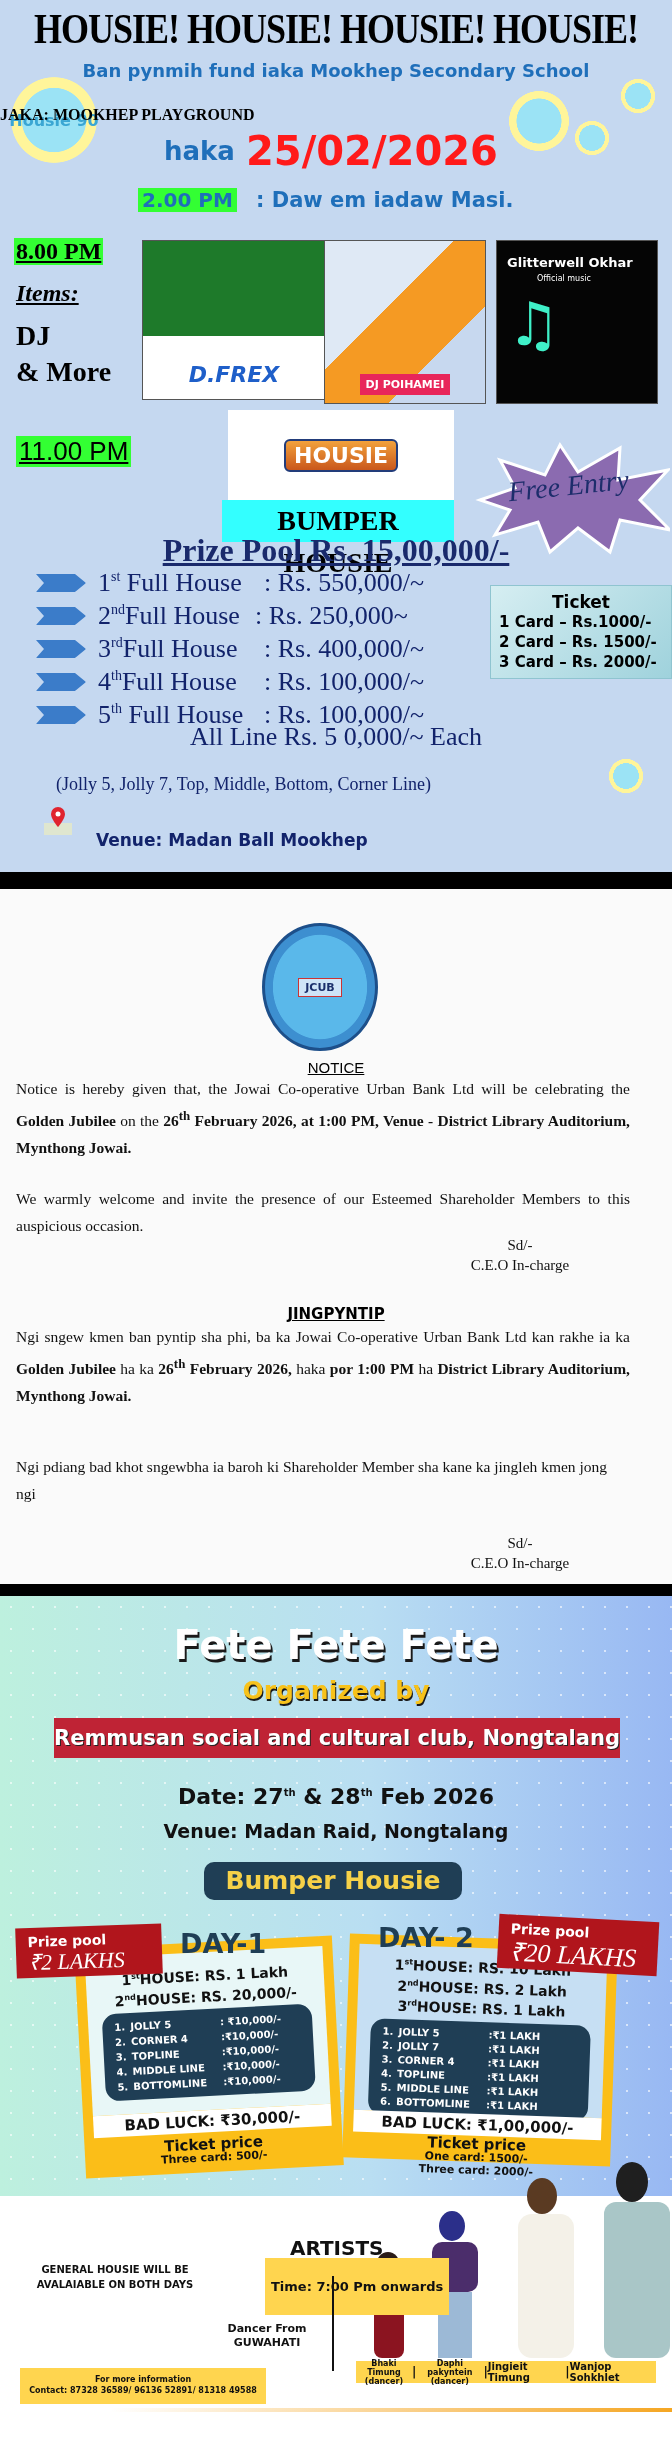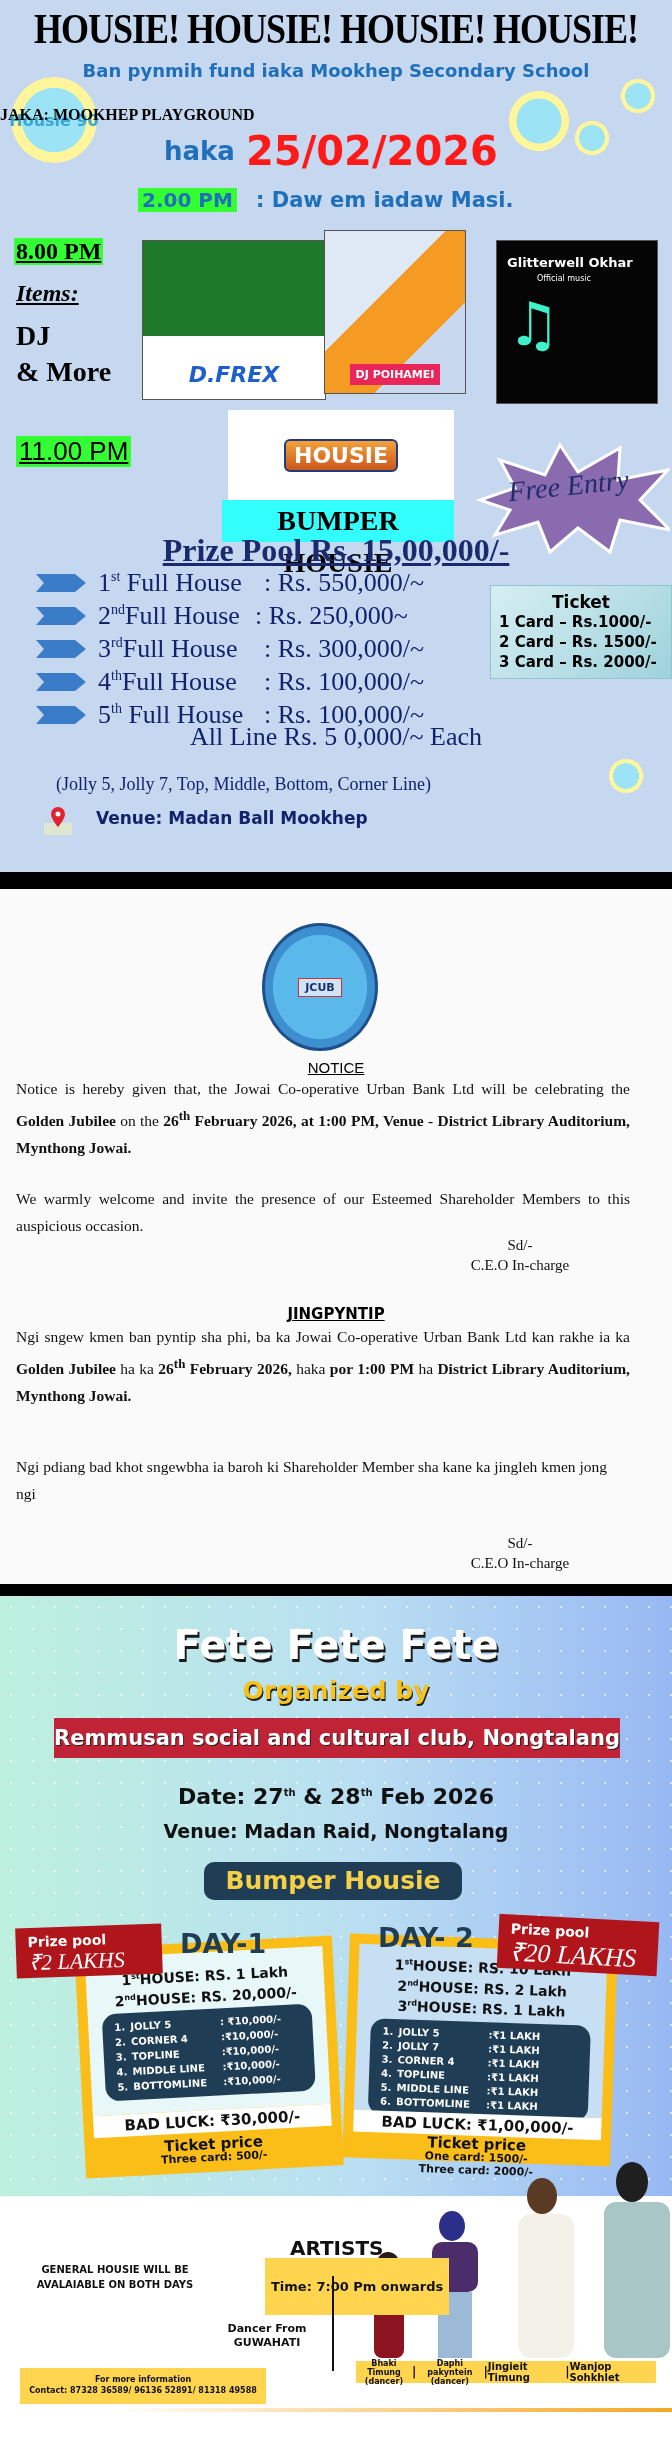--- a/index.html
+++ b/index.html
@@ -13,38 +13,38 @@
 .haka{left:164px;top:136px;font-weight:bold;font-size:26px;color:#1f6fba}
 .date1{left:246px;top:128px;font-weight:bold;font-size:40px;color:#ff1a1a}
 .time2{left:138px;top:188px;background:#33ff33;padding:0 4px;font-weight:bold;font-size:20px;color:#1f6fba}
 .daw{left:256px;top:188px;font-weight:bold;font-size:21px;color:#1f6fba}
 .badge90{width:100px;height:100px;border-radius:50%;background:radial-gradient(circle,#9be3f5 0 45%,#fff59a 46% 60%,transparent 61%);display:flex;align-items:center;justify-content:center;font-weight:bold;color:#3aa6d3;font-size:16px;border:0}
 .t8{left:14px;top:238px;background:#33ff33;font-family:"Liberation Serif",serif;font-weight:900;font-size:24px;padding:0 2px;text-decoration:underline;color:#000}
 .items{left:16px;top:280px;font-family:"Liberation Serif",serif;font-style:italic;font-weight:bold;font-size:24px;text-decoration:underline;color:#000}
 .dj{left:16px;top:318px;font-family:"Liberation Serif",serif;font-weight:900;font-size:28px;line-height:36px;color:#000}
 .photo{border:1px solid #555;overflow:hidden;display:flex;align-items:flex-end;justify-content:center}
 .ph1{left:142px;top:240px;width:184px;height:160px;background:linear-gradient(#1e7a2a 0 60%,#fff 60%)}
-.ph2{left:324px;top:230px;width:142px;height:164px;background:linear-gradient(135deg,#dfe9f5 0 40%,#f59a23 40% 70%,#c7d8ef 70%)}
+.ph2{left:324px;top:240px;width:162px;height:164px;background:linear-gradient(135deg,#dfe9f5 0 40%,#f59a23 40% 70%,#c7d8ef 70%)}
 .ph3{left:496px;top:240px;width:162px;height:164px;background:#050505}
 .cap{font-weight:bold;font-size:14px;padding:4px 6px;margin-bottom:8px}
 .t11{left:16px;top:436px;background:#33ff33;font-size:26px;padding:0 3px;text-decoration:underline;color:#000;font-family:"Liberation Sans",sans-serif}
 .hlogo{left:228px;top:410px;width:226px;height:90px;background:#fff;display:flex;align-items:center;justify-content:center}
 .hlogo span{background:linear-gradient(#f2a23c,#c9571b);color:#fff;font-weight:900;font-size:22px;padding:2px 8px;border-radius:6px;border:2px solid #223c7a}
 .bumper{left:222px;top:500px;width:232px;height:42px;background:#33ffff;text-align:center;font-family:"Liberation Serif",serif;font-weight:900;font-size:28px;color:#000;line-height:42px}
 .star{left:470px;top:440px;width:200px;height:115px}
 .star span{position:absolute;left:38px;top:30px;font-family:"Liberation Serif",serif;font-style:italic;font-size:28px;color:#1d2d6b;transform:rotate(-6deg)}
 .pool{left:0;width:672px;top:532px;text-align:center;font-family:"Liberation Serif",serif;font-weight:900;font-size:32px;color:#1a2a6c;text-decoration:underline}
 .prize-row{left:36px;height:34px;display:flex;align-items:center;font-family:"Liberation Serif",serif;font-size:26px;color:#12236b}
 .arrow{width:50px;height:18px;background:#3b7cc9;clip-path:polygon(0 0,78% 0,100% 50%,78% 100%,0 100%,16% 50%);margin-right:12px;box-shadow:0 2px 0 #fff}
 .ord{width:148px}
 .ord sup{font-size:14px}
 .ticket{left:490px;top:585px;width:182px;height:94px;background:linear-gradient(135deg,#d6eef2,#9fd2dc);border:1px solid #8fc4d0;text-align:center;font-weight:bold;font-size:15px;line-height:20px;color:#000;padding-top:6px}
 .allline{left:0;width:672px;top:722px;text-align:center;font-family:"Liberation Serif",serif;font-size:26px;color:#12236b}
 .jolly{left:56px;top:774px;font-family:"Liberation Serif",serif;font-size:18px;color:#12236b}
-.venue1{left:96px;top:808px;font-weight:900;font-size:17px;color:#12236b}
+.venue1{left:96px;top:830px;font-weight:900;font-size:17px;color:#12236b}
 .pin{left:44px;top:805px;width:28px;height:30px}
 
 .bar{left:0;width:672px;background:#000}
 
 #p2{position:absolute;left:0;top:889px;width:672px;height:695px;background:#fafafa}
 .seal{left:262px;top:34px;width:116px;height:128px;border-radius:50%;background:radial-gradient(ellipse,#5ab8ea 0 60%,#3d8fd0 61%);border:3px solid #1d4f8a;display:flex;align-items:center;justify-content:center}
 .seal span{font-weight:bold;font-size:11px;color:#1c2f6b;background:#cfe4f7;padding:2px 6px;border:1px solid #c33}
 .notice-h{left:0;width:672px;top:170px;text-align:center;font-size:15px;text-decoration:underline;color:#000;font-family:"Liberation Sans",sans-serif}
 .para{left:16px;width:614px;font-family:"Liberation Serif",serif;font-size:15.5px;line-height:27px;color:#111;text-align:justify}
 .para b{font-weight:bold}
@@ -152,21 +152,21 @@
     <span style="margin-left:18px">: Rs. 550,000/~</span>
   </div>
   <div class="abs prize-row" style="top:599px">
     <span class="arrow"></span>
     <span class="ord"><span>2</span><sup>nd</sup><span>Full House</span></span>
     <span style="margin-left:9px">: Rs. 250,000~</span>
   </div>
   <div class="abs prize-row" style="top:632px">
     <span class="arrow"></span>
     <span class="ord"><span>3</span><sup>rd</sup><span>Full House</span></span>
-    <span style="margin-left:18px">: Rs. 300,000/~</span>
+    <span style="margin-left:18px">: Rs. 400,000/~</span>
   </div>
   <div class="abs prize-row" style="top:665px">
     <span class="arrow"></span>
     <span class="ord"><span>4</span><sup>th</sup><span>Full House</span></span>
     <span style="margin-left:18px">: Rs. 100,000/~</span>
   </div>
   <div class="abs prize-row" style="top:698px">
     <span class="arrow"></span>
     <span class="ord"><span>5</span><sup>th</sup> <span>Full House</span></span>
     <span style="margin-left:18px">: Rs. 100,000/~</span>

